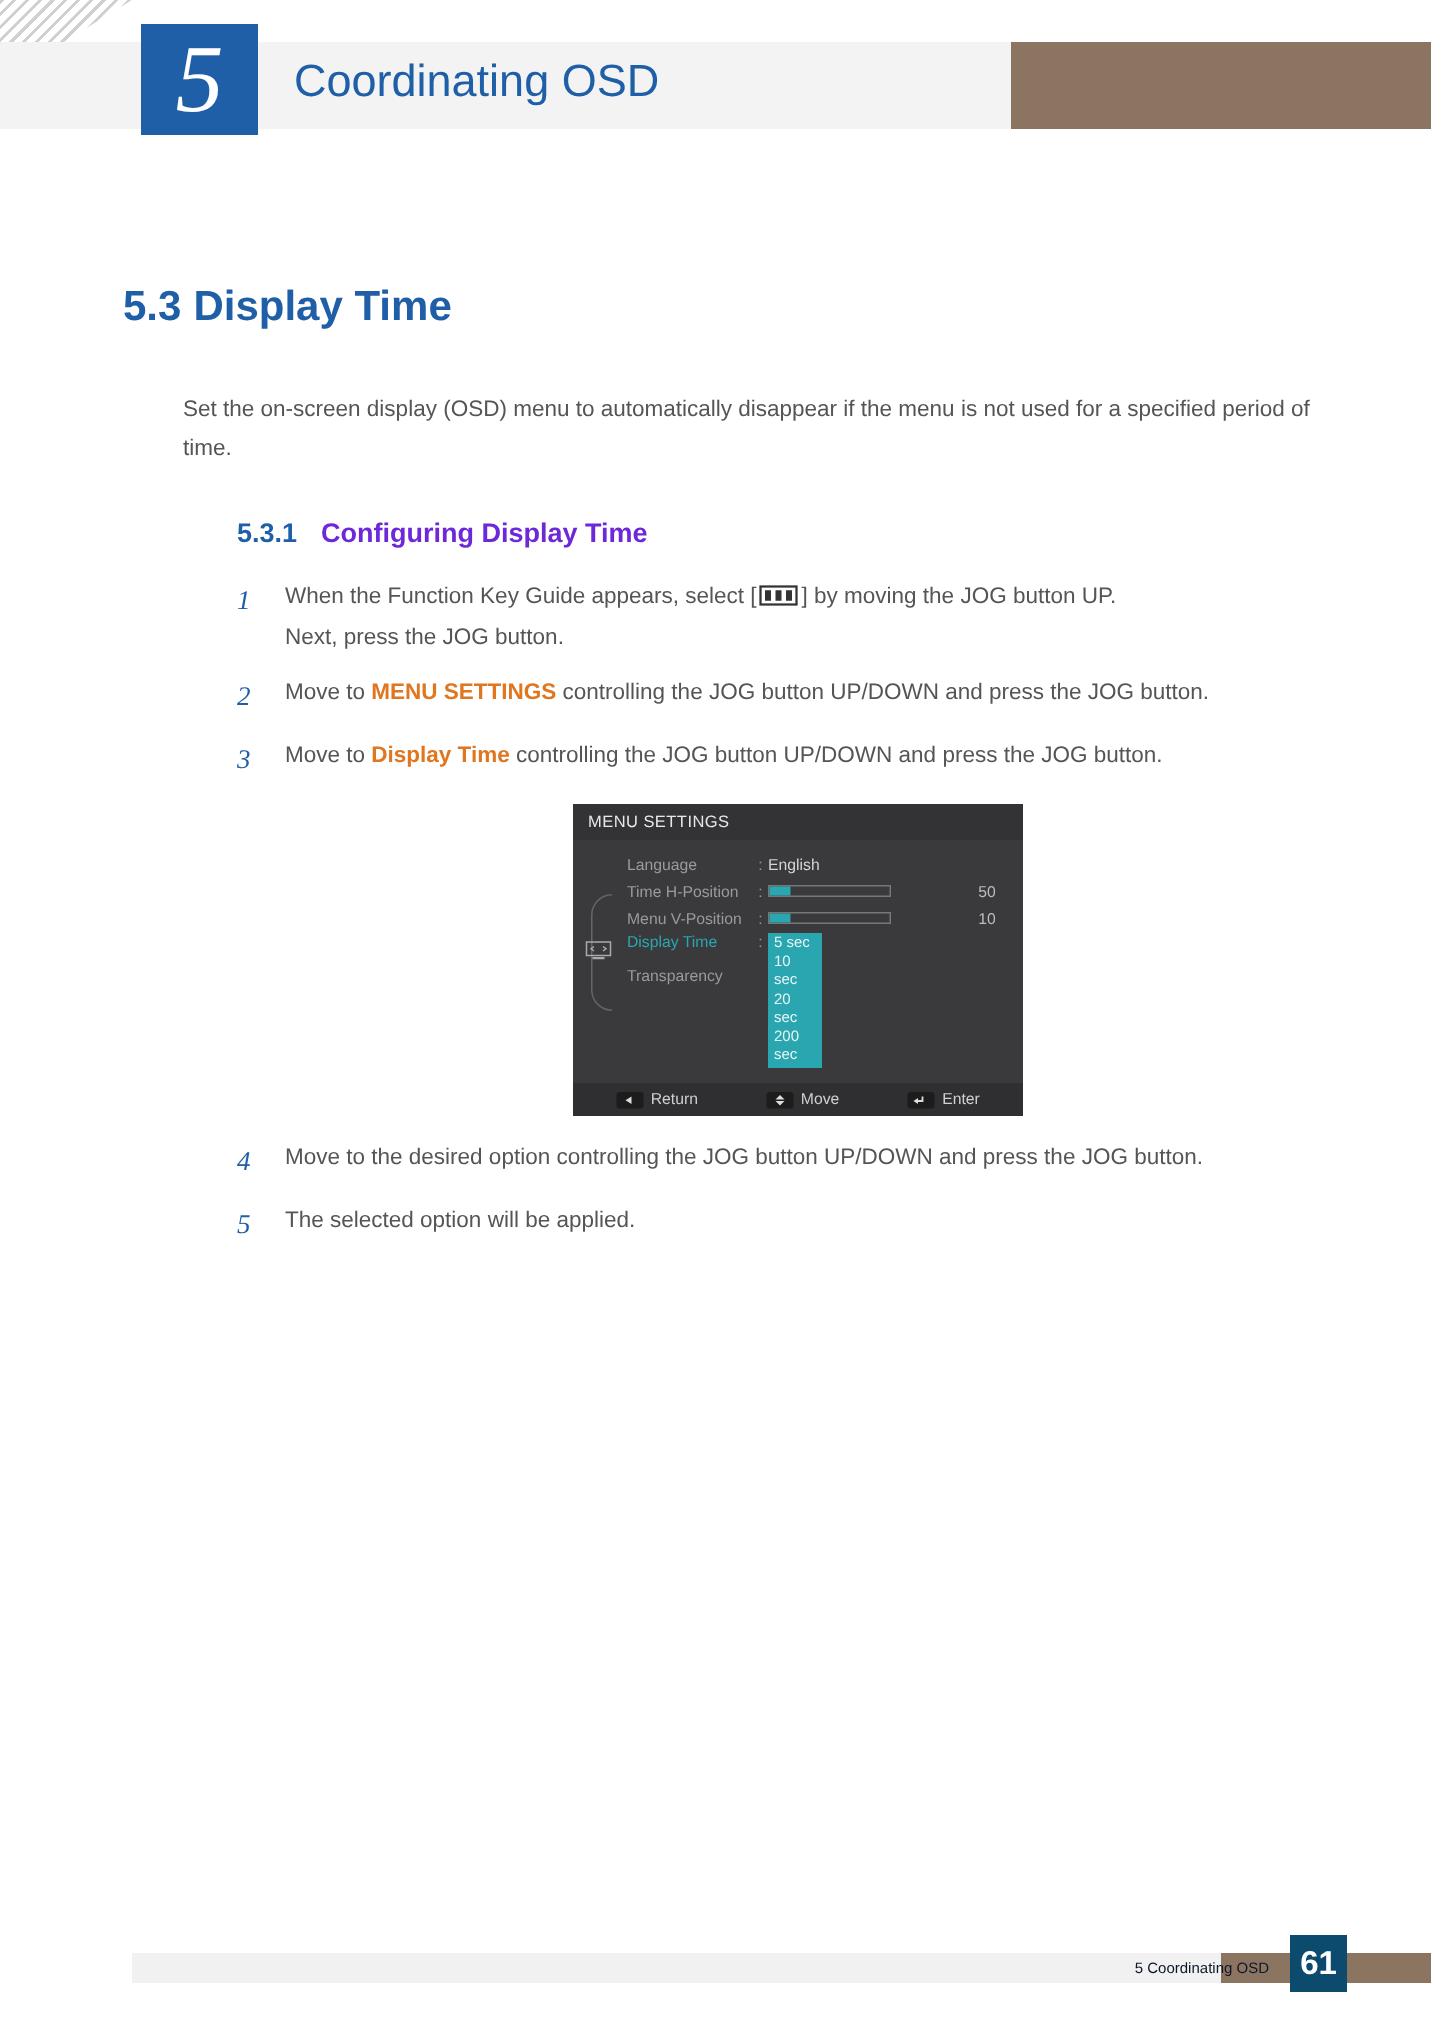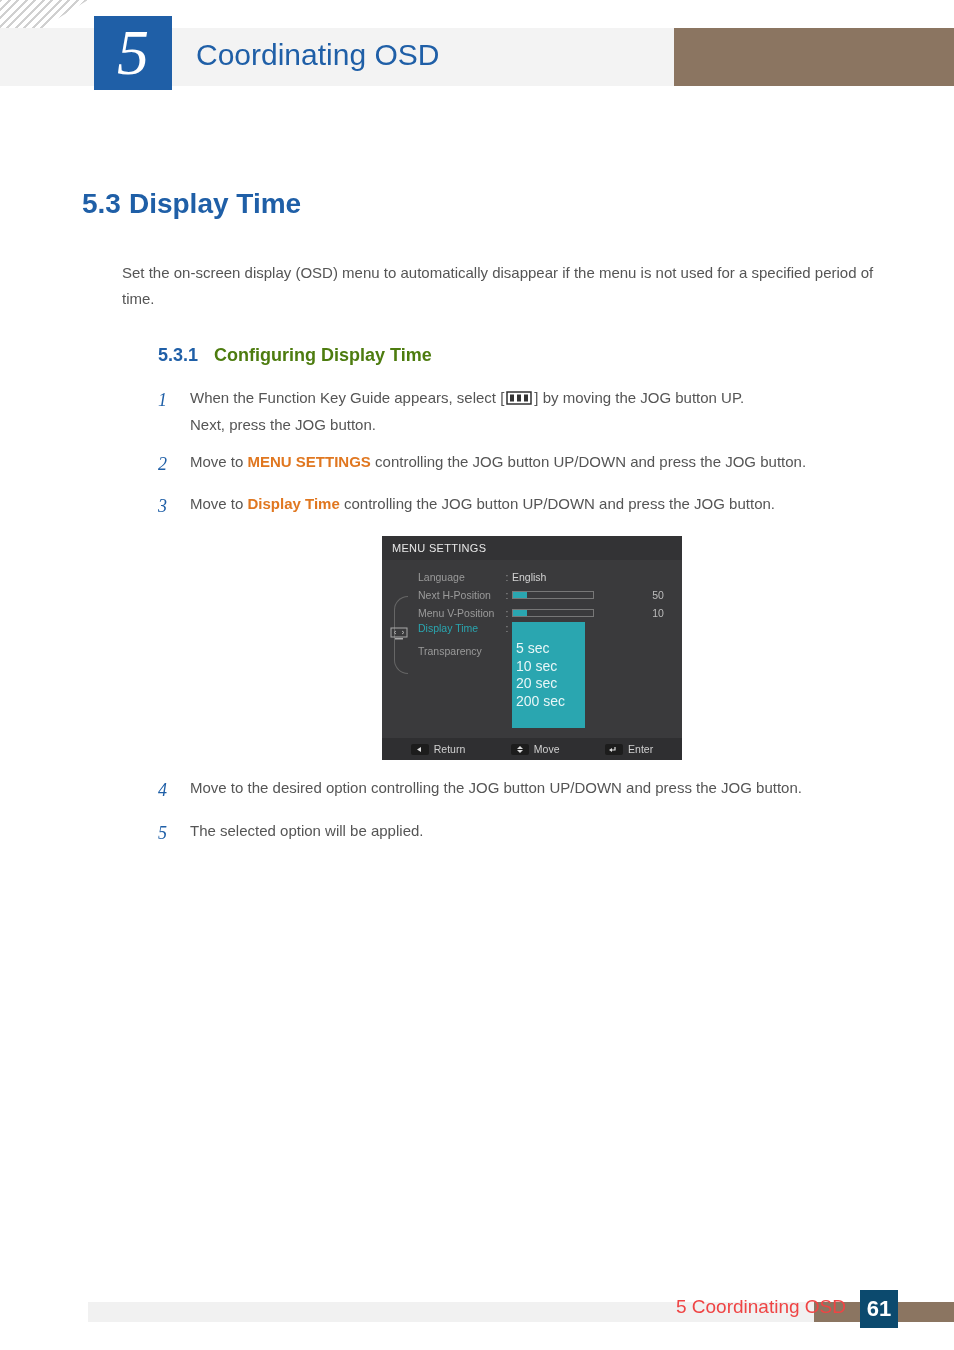--- a/index.html
+++ b/index.html
@@ -49,21 +49,21 @@
   .section-row { display:flex; gap:8px; margin-bottom:40px; }
   .section-num { color:#1f5fa7; font-size:28px; font-weight:700; }
   .section-title { color:#1f5fa7; font-size:28px; font-weight:700; }
 
   .body-indent { margin-left:40px; }
   .para { font-size:15px; line-height:1.75; color:#555; margin-bottom:18px; }
   .highlight-orange { color:#e07720; font-weight:700; }
 
   .subsection-row { display:flex; gap:16px; margin:32px 0 18px 76px;text-align:right; }
   .subsection-num { color:#1f5fa7; font-size:18px; font-weight:700; }
-  .subsection-title { color:#4d7c0f; font-size:18px; font-weight:700; }
+  .subsection-title { color:#6d28d9; font-size:18px; font-weight:700; }
 
   .step { display:flex; gap:16px; margin:0 0 10px 76px; font-size:15px; line-height:1.8; }
   .step-num {
     color:#1f5fa7; font-style:italic; font-size:18px; min-width:16px;
     font-family: Georgia, serif;
   }
   .step-text { flex:1; color:#555; }
 
   .menu-icon {
     display:inline-flex; vertical-align:-2px; margin:0 2px;
@@ -90,21 +90,21 @@
     width:82px; height:8px; border:1px solid #777; margin-right:6px;
     display:inline-block; position:relative;
   }
   .osd-slider .fill { position:absolute; left:0; top:0; bottom:0; background:#2aa6b0; }
   .osd-icon {
     position:absolute; left:8px; top:66px; width:18px; height:14px;
   }
   .osd-highlight-label { color:#2aa6b0 !important; }
   .osd-options {
     margin-left:0; background:#2aa6b0; color:#e8f6f7;
-    padding:18px 4px; width:73px; font-size:14px; line-height:1.25;
+    padding:1px 4px; width:36px; font-size:10px; line-height:1.25;
   }
   .osd-row.opts { height:auto; align-items:flex-start; }
   .osd-arc {
     position:absolute; left:12px; top:36px; width:14px; height:78px;
     border-left:1px solid #666; border-bottom-left-radius:14px; border-top-left-radius:14px;
     border-top:1px solid #666; border-bottom:1px solid #666;
   }
   .osd-footer {
     display:flex; justify-content:space-around; align-items:center;
     background:#2f2f31; padding:5px 6px; color:#d0d0d0; font-size:10.5px;
@@ -121,21 +121,21 @@
   .footer-brown {
     position:absolute; right:0; bottom:28px; width:140px; height:20px;
     background:#8b7561;
   }
   .page-box {
     position:absolute; right:56px; bottom:22px; width:38px; height:38px;
     background:#0c4a6e; color:#fff; display:flex; align-items:center; justify-content:center;
     font-size:22px; font-weight:700;
   }
   .footer-text {
-    position:absolute; right:108px; bottom:32px; color:#ef4444; font-size:19px;
+    position:absolute; right:108px; bottom:32px; color:#0f172a; font-size:10px;
   }
 </style>
 </head>
 <body>
 
 <div class="hatch"></div>
 <div class="header-band"></div>
 <div class="header-brown"></div>
 <div class="chapter-box">
   <span class="chapter-number">5</span>
@@ -200,21 +200,21 @@
       </div>
 
       <div class="osd-row">
         <div class="osd-label">Language</div>
         <div class="osd-colon">:</div>
         <div class="osd-value">English</div>
         <div class="osd-num"></div>
       </div>
 
       <div class="osd-row">
-        <div class="osd-label">Next H-Position</div>
+        <div class="osd-label">Time H-Position</div>
         <div class="osd-colon">:</div>
         <div class="osd-value">
           <span class="osd-slider"><span class="fill" style="width:18%"></span></span>
         </div>
         <div class="osd-num">50</div>
       </div>
 
       <div class="osd-row">
         <div class="osd-label">Menu V-Position</div>
         <div class="osd-colon">:</div>

